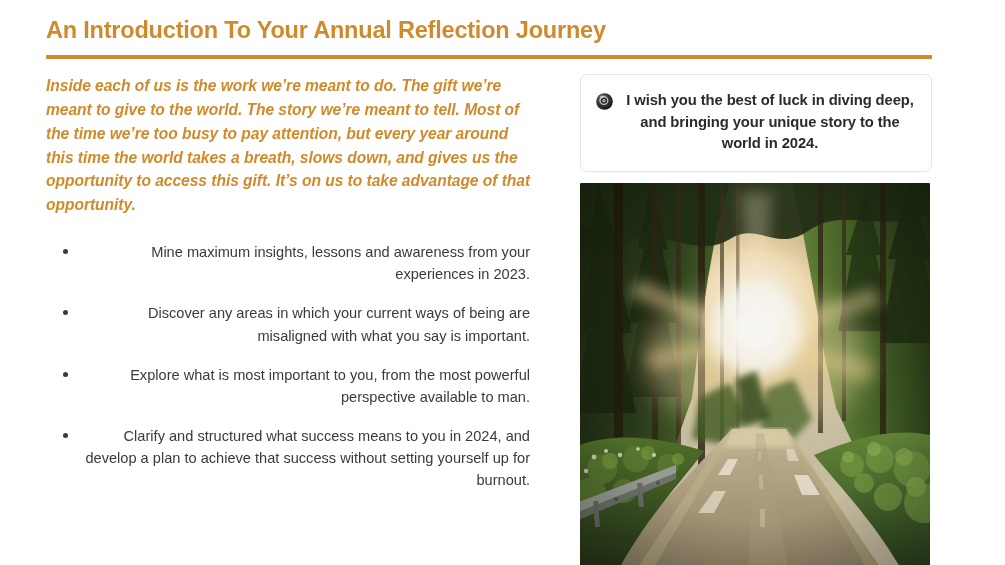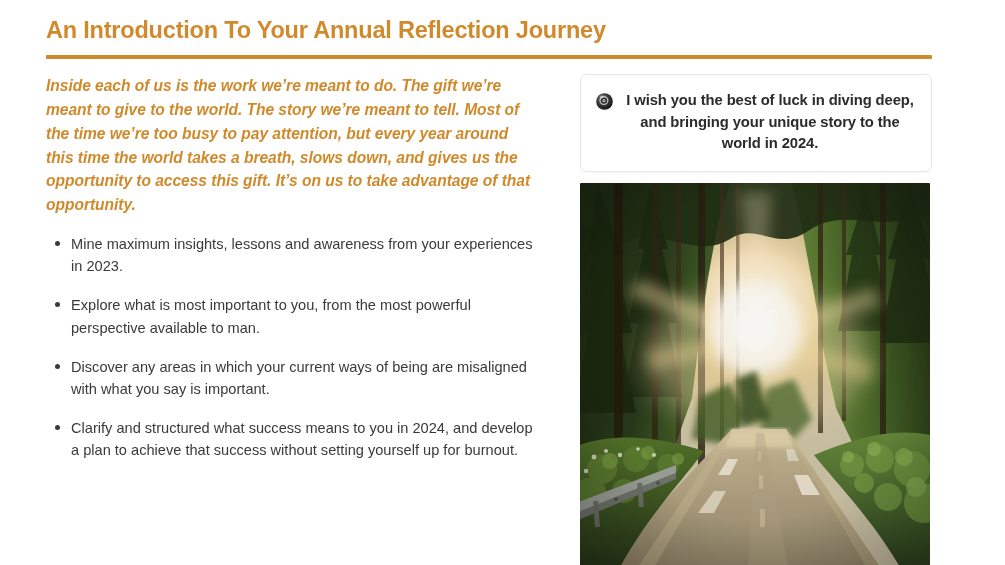--- a/index.html
+++ b/index.html
@@ -88,23 +88,24 @@
     padding-top: 33px;
     font-size: 22px;
     font-weight: bold;
     line-height: 1.32;
     color: #2b2b2b;
     letter-spacing: -0.3px;
   }
 
   
   .benefits {
-    margin: 0;
+    margin: 8px;
     padding: 16px 0 0 0;
     list-style: none;
+    text-align: right;
   }
   .benefits li {
     position: relative;
     padding-left: 25px;
     margin-bottom: 17px;
     font-size: 14.6px;
     line-height: 1.52;
     color: #3a3a3a;
   }
   .benefits li:last-child { margin-bottom: 0; }
@@ -181,25 +182,25 @@
       <p class="lead">Inside each of us is the work we’re meant to do. The gift we’re meant to give to the world. The story we’re meant to tell. Most of the time we’re too busy to pay attention, but every year around this time the world takes a breath, slows down, and gives us the opportunity to access this gift. It’s on us to take advantage of that opportunity.</p>
 
 
       <ul class="benefits">
         <li>
           <span class="bullet"></span>
           <span>Mine maximum insights, lessons and awareness from your experiences in 2023.</span>
         </li>
         <li>
           <span class="bullet"></span>
-          <span>Explore what is most important to you, from the most powerful perspective available to man.</span>
+          <span>Discover any areas in which your current ways of being are misaligned with what you say is important.</span>
         </li>
         <li>
           <span class="bullet"></span>
-          <span>Discover any areas in which your current ways of being are misaligned with what you say is important.</span>
+          <span>Explore what is most important to you, from the most powerful perspective available to man.</span>
         </li>
         <li>
           <span class="bullet"></span>
           <span>Clarify and structured what success means to you in 2024, and develop a plan to achieve that success without setting yourself up for burnout.</span>
         </li>
       </ul>
 
     </div>
 
     <div class="col-right">

